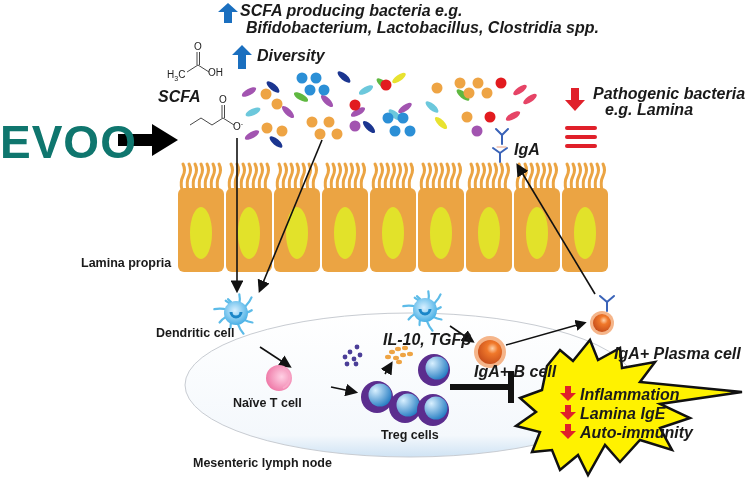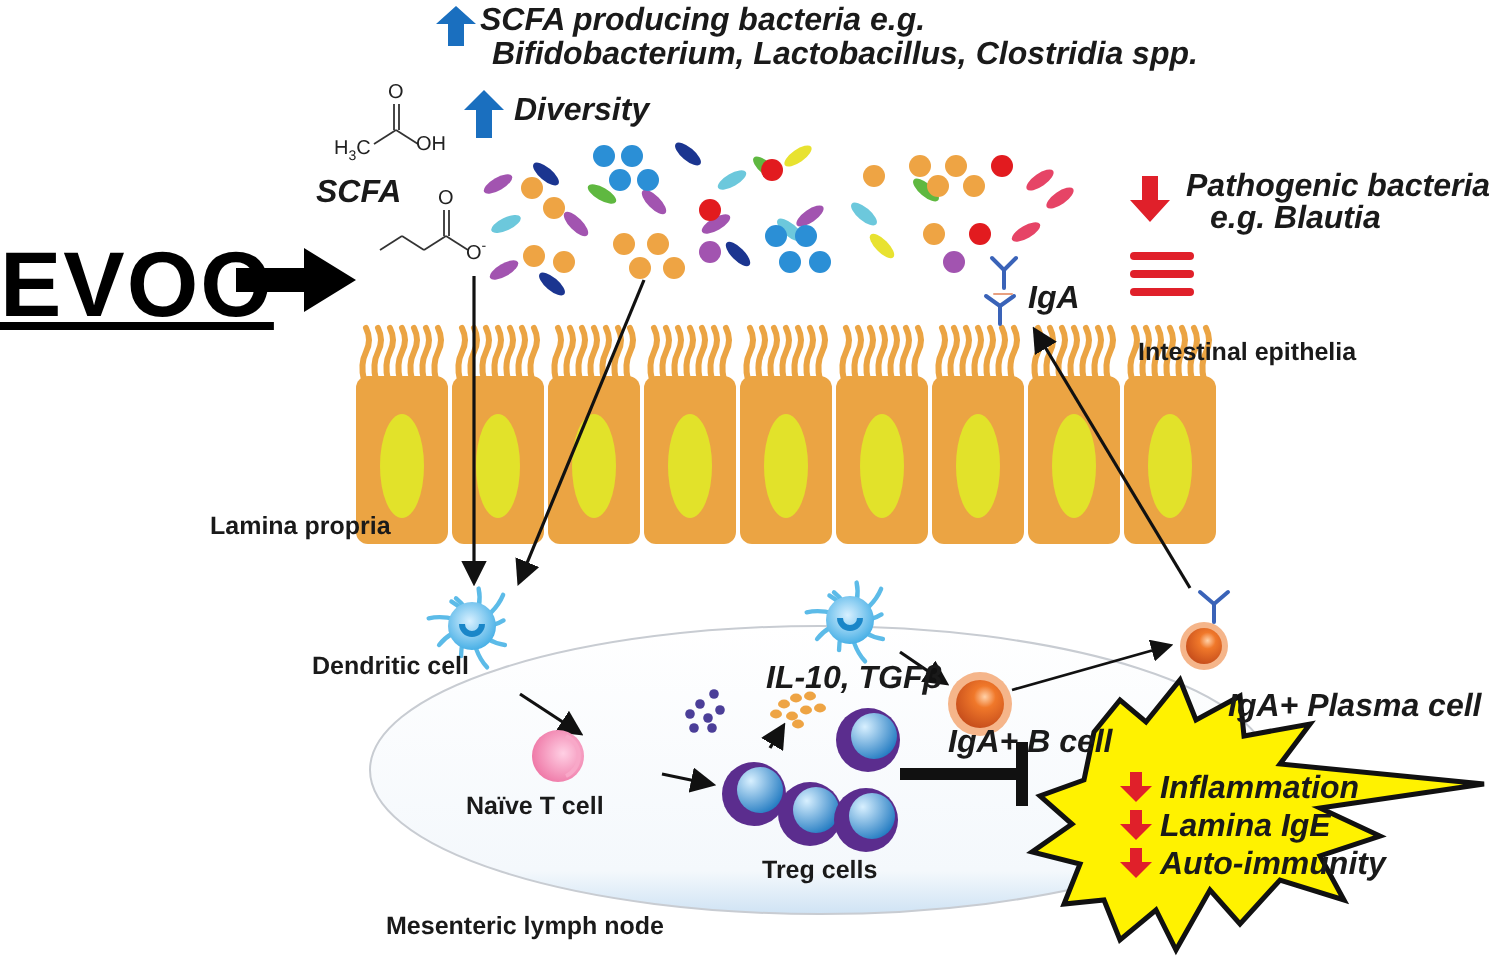--- a/index.html
+++ b/index.html
@@ -356,39 +356,38 @@
     </g>
     <g fill="#e0202a">
       <path d="M565,405 L571,405 L571,412 L576,412 L568,420 L560,412 L565,412 z"></path>
     </g>
     <g fill="#e0202a">
       <path d="M565,424 L571,424 L571,431 L576,431 L568,439 L560,431 L565,431 z"></path>
     </g>
   </svg>
 
   
-  <div class="lbl evoo" style="left:0px; top:115px; color:#000000;text-decoration:underline;">EVOO</div>
+  <div class="lbl evoo" style="left:0px; top:115px; color:#0f766e;">EVOO</div>
 
   <div class="lbl it small" style="left:240px; top:2px;">SCFA producing bacteria e.g.</div>
   <div class="lbl it small" style="left:246px; top:19px;">Bifidobacterium, Lactobacillus, Clostridia spp.</div>
   <div class="lbl it small" style="left:257px; top:47px;">Diversity</div>
   <div class="lbl it small" style="left:158px; top:88px;">SCFA</div>
   <div class="lbl it small" style="left:593px; top:85px;">Pathogenic bacteria</div>
-  <div class="lbl it small" style="left:605px; top:101px;">e.g. Blautia</div>
+  <div class="lbl it small" style="left:605px; top:101px;">e.g. Lamina</div>
 
   
   <div class="lbl chem" style="left:167px; top:69px;"><span>H</span><sub style="font-size:7px;">3</sub><span>C</span></div>
   <div class="lbl chem" style="left:208px; top:67px;">OH</div>
   <div class="lbl chem" style="left:194px; top:41px;">O</div>
   <div class="lbl chem" style="left:219px; top:94px;">O</div>
   <div class="lbl chem" style="left:233px; top:120px;"><span>O</span><sup style="font-size:7px;">-</sup></div>
 
   <div class="lbl it small" style="left:514px; top:141px;">IgA</div>
-  <div class="lbl bold med" style="left:569px; top:169px;">Intestinal epithelia</div>
-  <div class="lbl bold med" style="left:105px; top:256px;">Lamina propria</div>
+  <div class="lbl bold med" style="left:81px; top:256px;">Lamina propria</div>
 
   <div class="lbl bold med" style="left:156px; top:326px;">Dendritic cell</div>
   <div class="lbl it small" style="left:337px; top:331px;margin-left:46px;">IL-10, TGFβ</div>
   <div class="lbl it small" style="left:474px; top:316px;margin-top:47px;">IgA+ B cell</div>
   <div class="lbl it small" style="left:614px; top:300px;margin-top:45px;">IgA+ Plasma cell</div>
   <div class="lbl bold med" style="left:233px; top:396px;">Naïve T cell</div>
   <div class="lbl bold med" style="left:381px; top:428px;">Treg cells</div>
   <div class="lbl bold med" style="left:193px; top:456px;">Mesenteric lymph node</div>
 
   <div class="lbl it small" style="left:580px; top:386px;">Inflammation</div>

